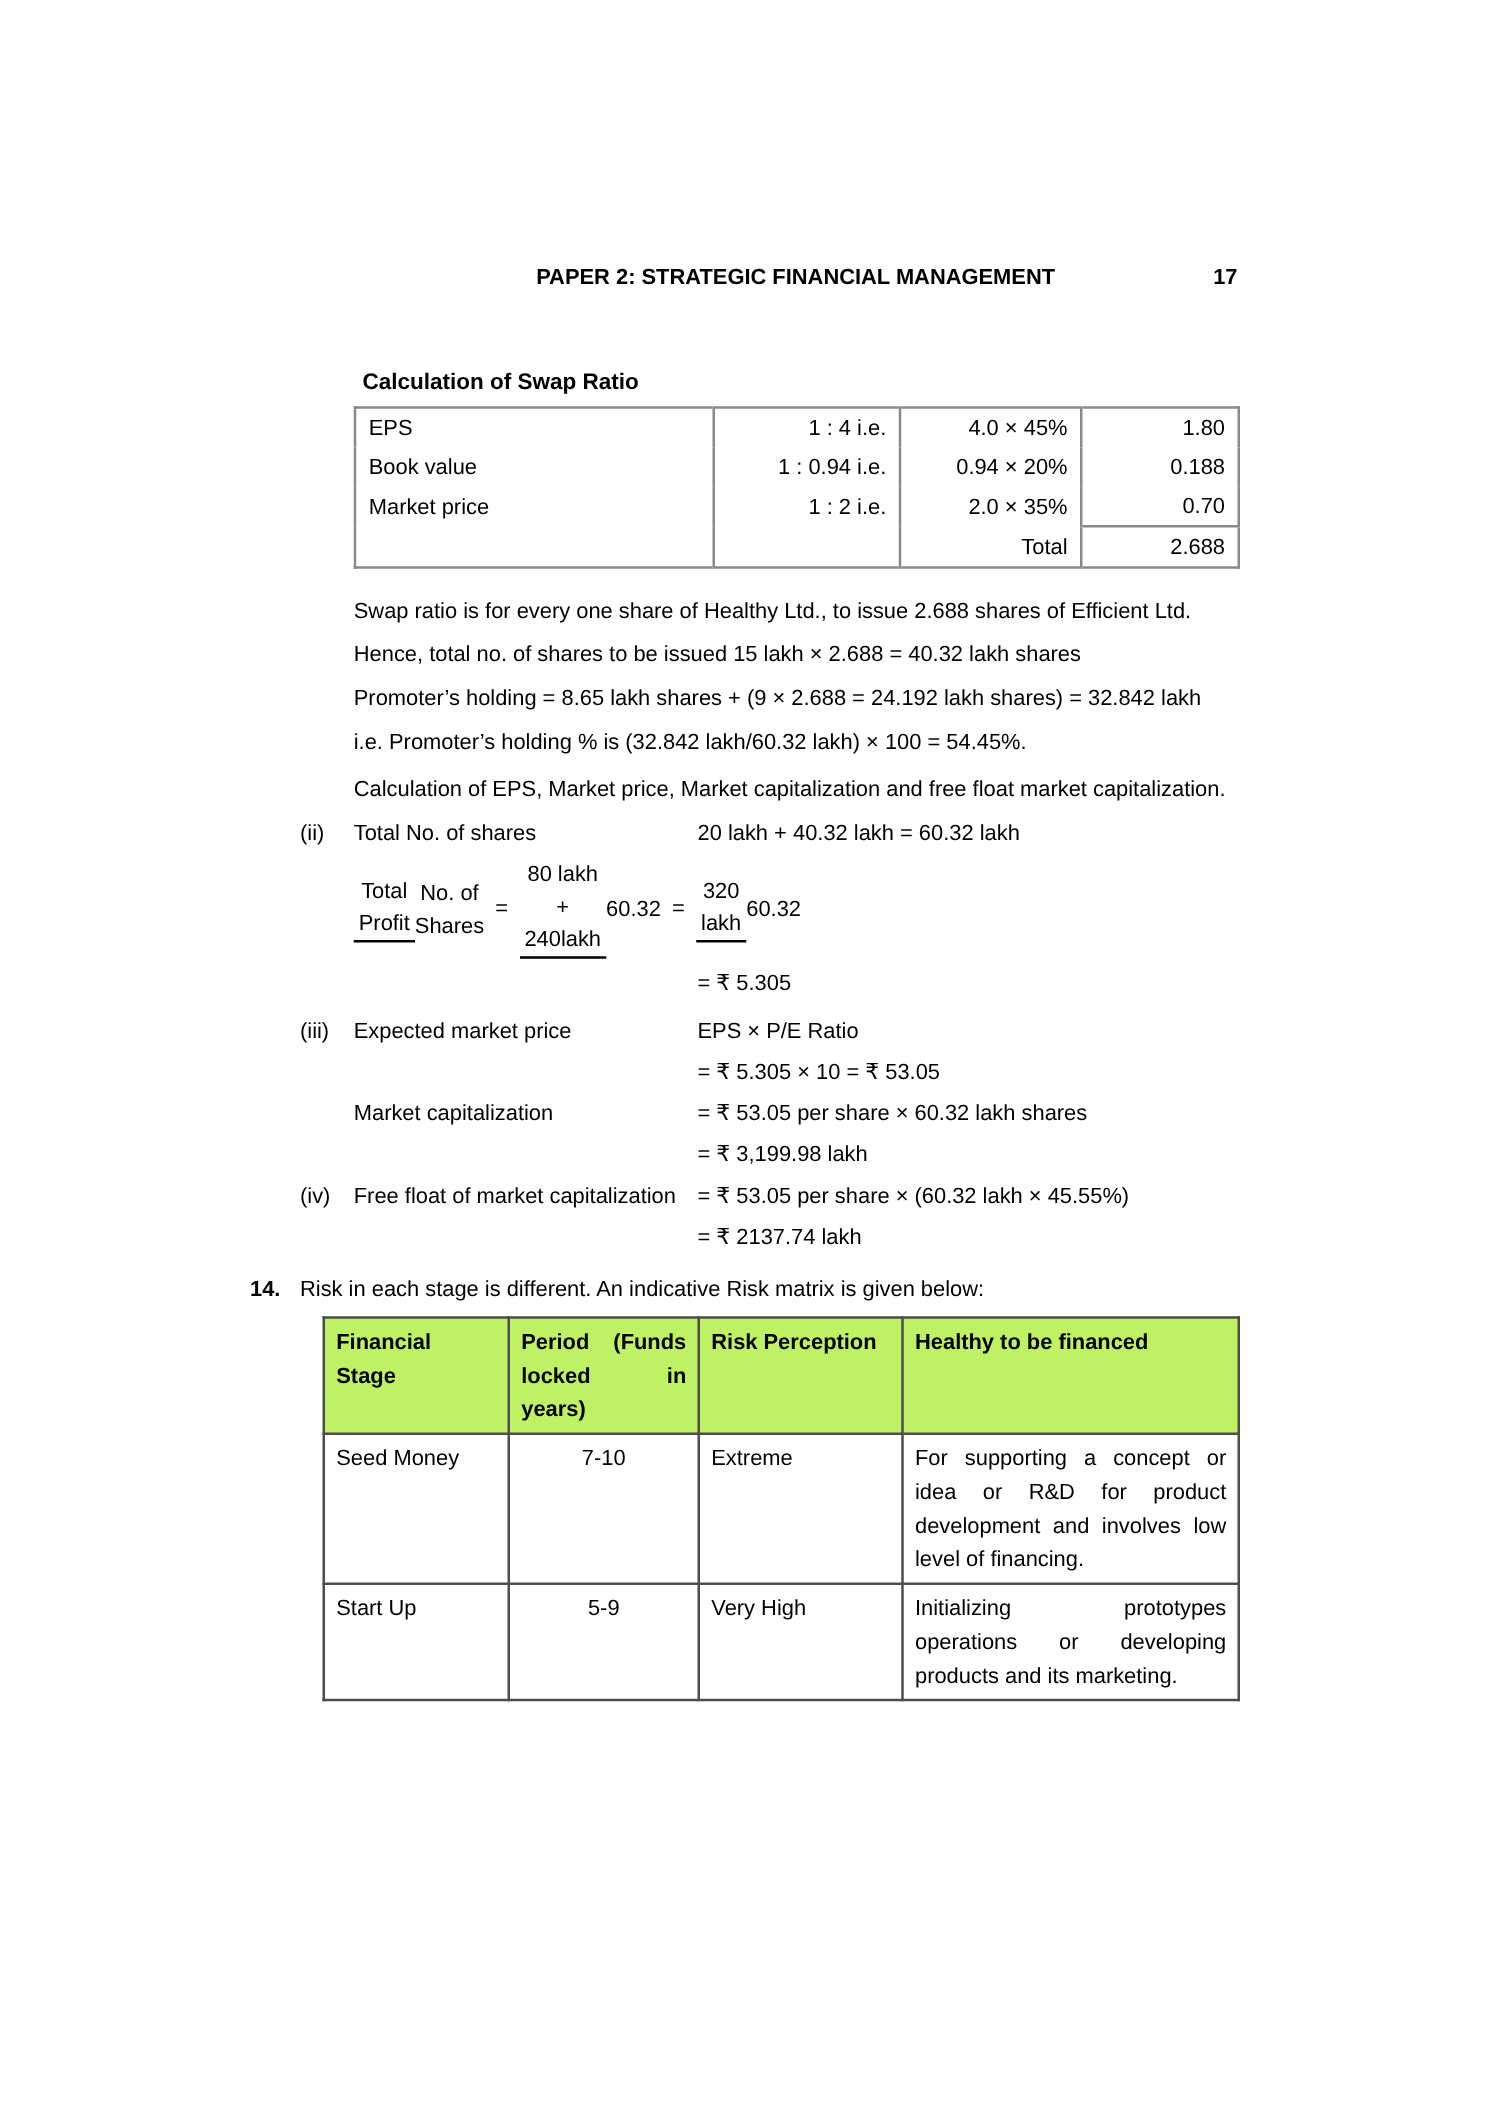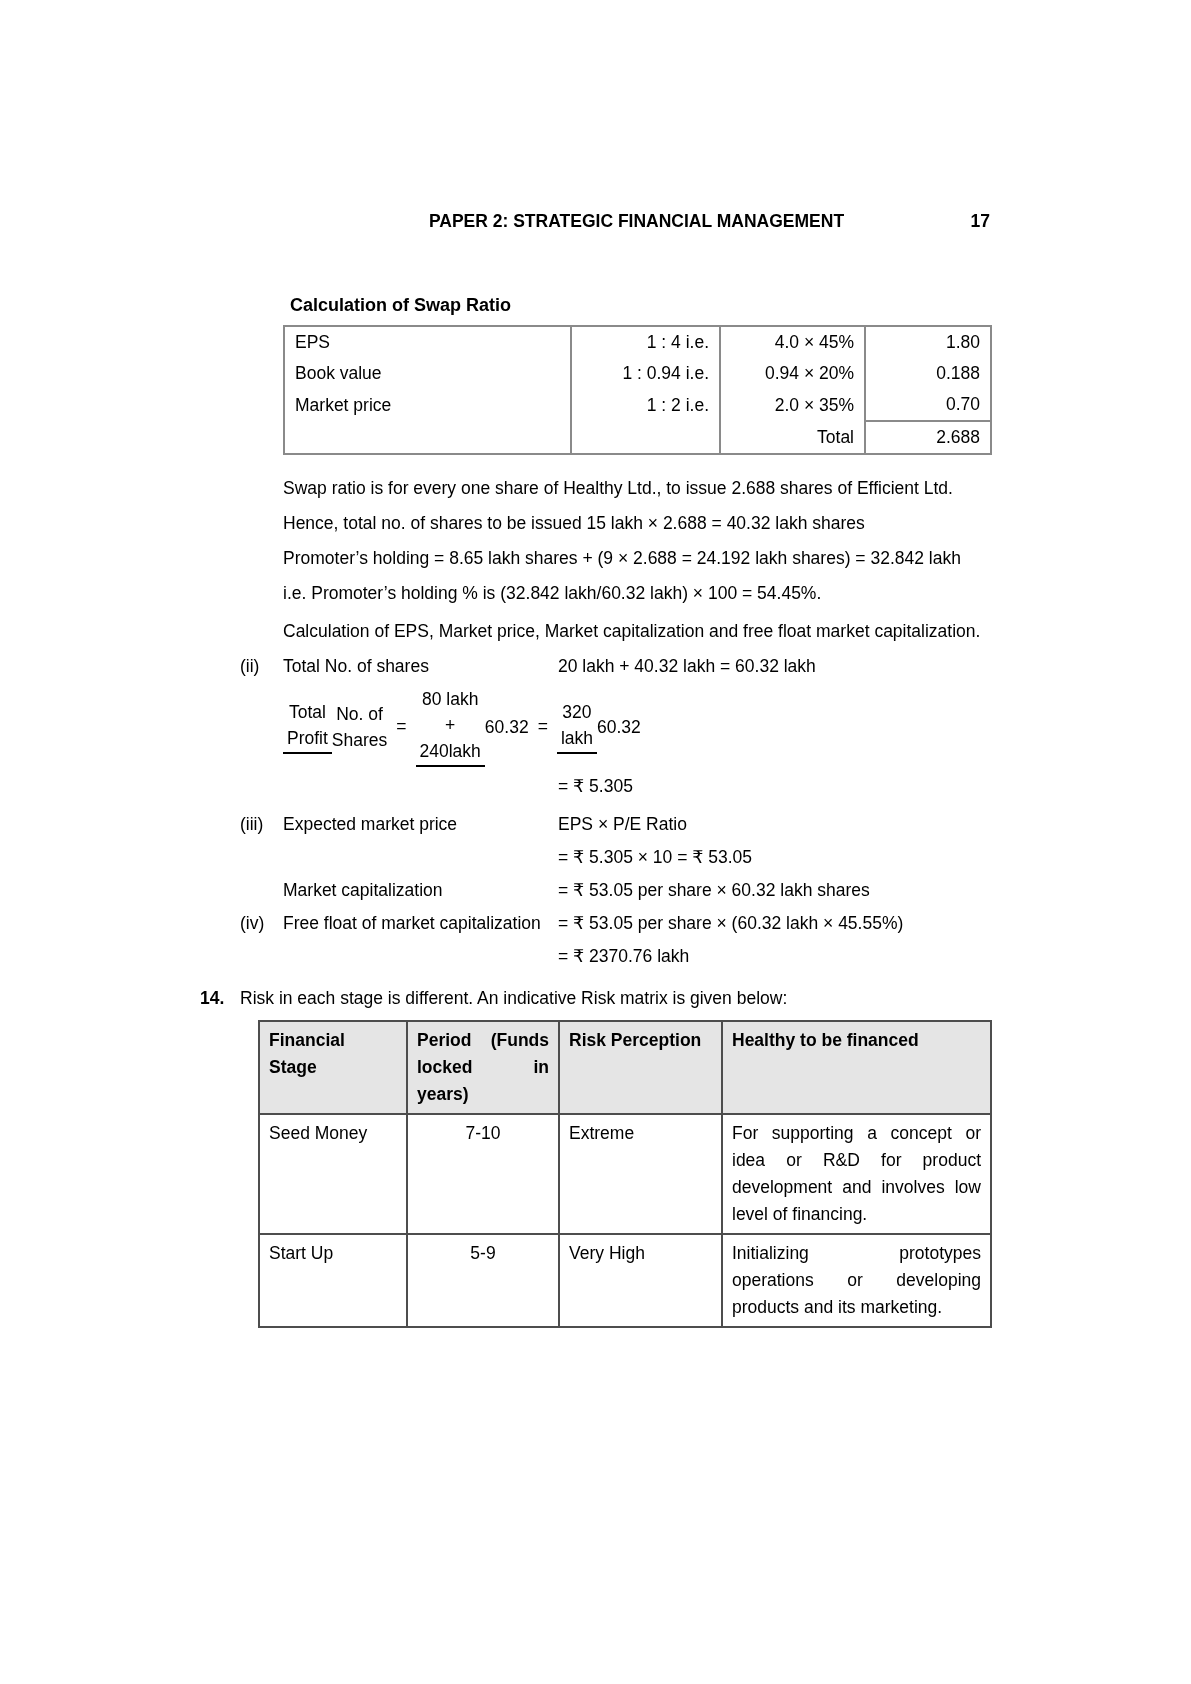--- a/index.html
+++ b/index.html
@@ -41,21 +41,21 @@
   .frac .den { padding-top:1px; line-height:26px; }
   .frac-eq { margin:0 9px; }
 
   .q14-row { display:grid; grid-template-columns:40px 1fr; margin:15px 0 8px -83px; }
   .q14-num { font-weight:bold; }
 
   .risk-table { width:732px; table-layout:fixed; margin-left:-25px; border:2px solid #4d4d4d; }
   .risk-table th, .risk-table td {
     border:2px solid #4d4d4d; padding:5px 9px; vertical-align:top; line-height:27px;
   }
-  .risk-table th { background:#e5e5e5; font-weight:bold; text-align:justify; }
+  .risk-table th { background:#bef264; font-weight:bold; text-align:justify; }
   .risk-table td { text-align:left; }
   .risk-table td.period-cell { text-align:center; }
   .risk-table td.activity-cell { text-align:justify; }
 
   .footer {
     position:absolute; left:135px; top:1595px;
     font-family:"Liberation Serif","DejaVu Serif",serif; font-weight:bold; font-size:20px; line-height:28px;
   }
 </style>
 </head>
@@ -151,30 +151,35 @@
     <div class="item-row">
       <span></span>
       <span></span>
       <span class="item-value">= ₹ 5.305 × 10 = ₹ 53.05</span>
     </div>
     <div class="item-row">
       <span></span>
       <span class="item-label">Market capitalization</span>
       <span class="item-value">= ₹ 53.05 per share × 60.32 lakh shares</span>
     </div>
+    <div class="item-row">
+      <span></span>
+      <span></span>
+      <span class="item-value">= ₹ 3,199.98 lakh</span>
+    </div>
 
     <div class="item-row">
       <span class="item-num">(iv)</span>
       <span class="item-label">Free float of market capitalization</span>
       <span class="item-value">= ₹ 53.05 per share × (60.32 lakh × 45.55%)</span>
     </div>
     <div class="item-row">
       <span></span>
       <span></span>
-      <span class="item-value">= ₹ 2370.76 lakh</span>
+      <span class="item-value">= ₹ 2137.74 lakh</span>
     </div>
 
     <div class="q14-row">
       <span class="q14-num">14.</span>
       <span class="q14-text">Risk in each stage is different. An indicative Risk matrix is given below:</span>
     </div>
 
     <table class="risk-table">
       <colgroup>
         <col style="width:148px">

